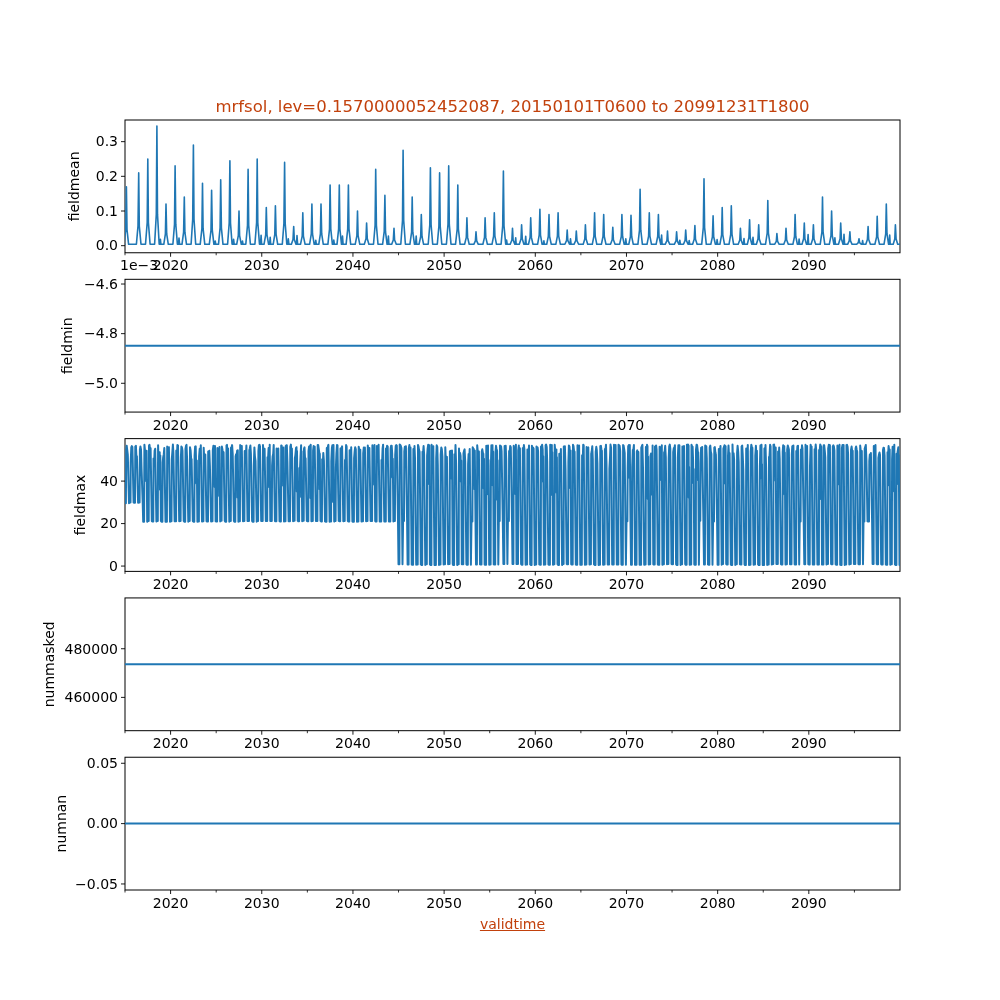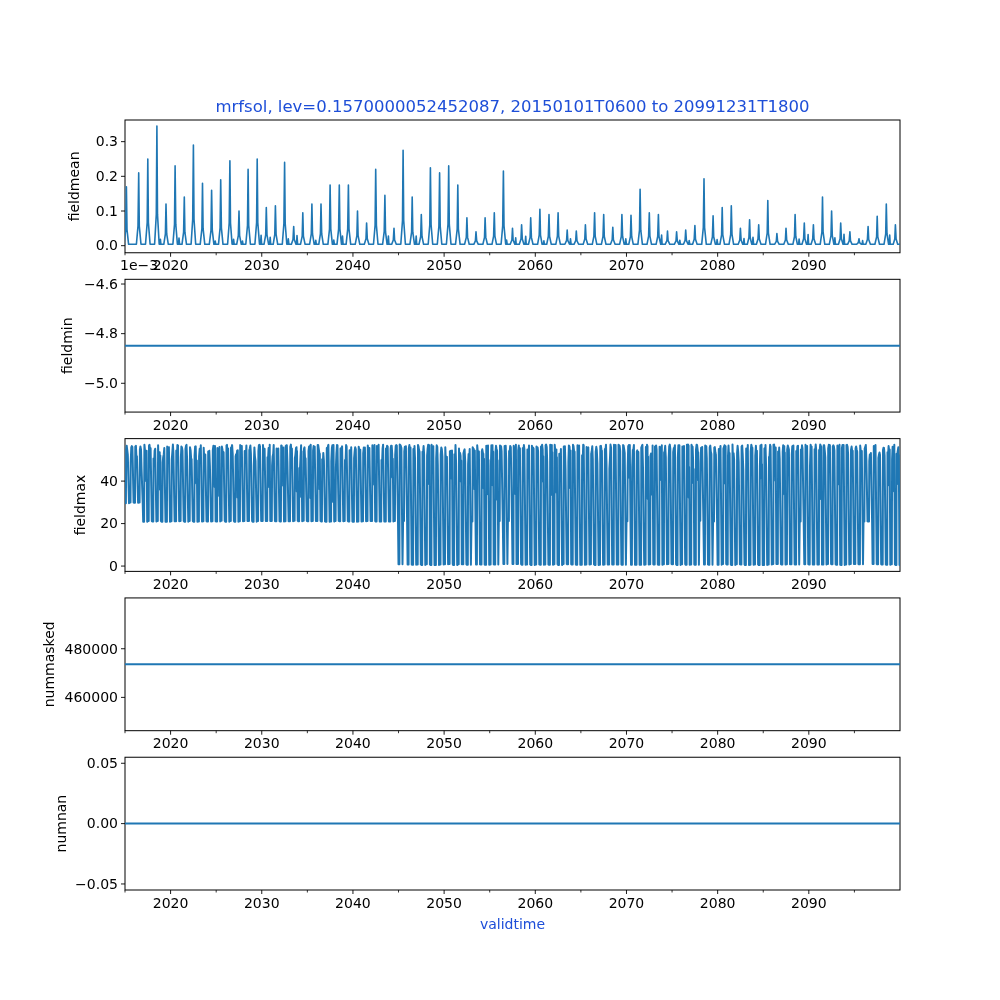--- a/index.html
+++ b/index.html
@@ -4,23 +4,23 @@
 <style>
   html,body{margin:0;padding:0;background:#ffffff;}
   #figure-wrap{
     position:relative;
     width:1000px;height:1000px;
     background:#ffffff;
     font-family:"DejaVu Sans", sans-serif;
     overflow:hidden;
   }
   #figure-svg{position:absolute;left:0;top:0;}
-  .fig-text{position:absolute;color:#1d4ed8;line-height:1;}
+  .fig-text{position:absolute;color:#c2410c;line-height:1;}
   #chart-title{left:125px;top:99px;width:775px;text-align:center;font-size:16.5px;}
-  #x-axis-label{left:125px;top:917px;width:775px;text-align:center;font-size:14px;}
+  #x-axis-label{left:125px;top:917px;width:775px;text-align:center;font-size:14px;text-decoration:underline;}
   text{fill:#000;}
 </style>
 </head>
 <body>
 
 <div id="figure-wrap">
   <svg id="figure-svg" width="1000" height="1000" viewBox="0 0 1000 1000" xmlns="http://www.w3.org/2000/svg">
       <rect x="0" y="0" width="1000" height="1000" fill="#ffffff"></rect>
       <defs>
         <clipPath id="clip0">

